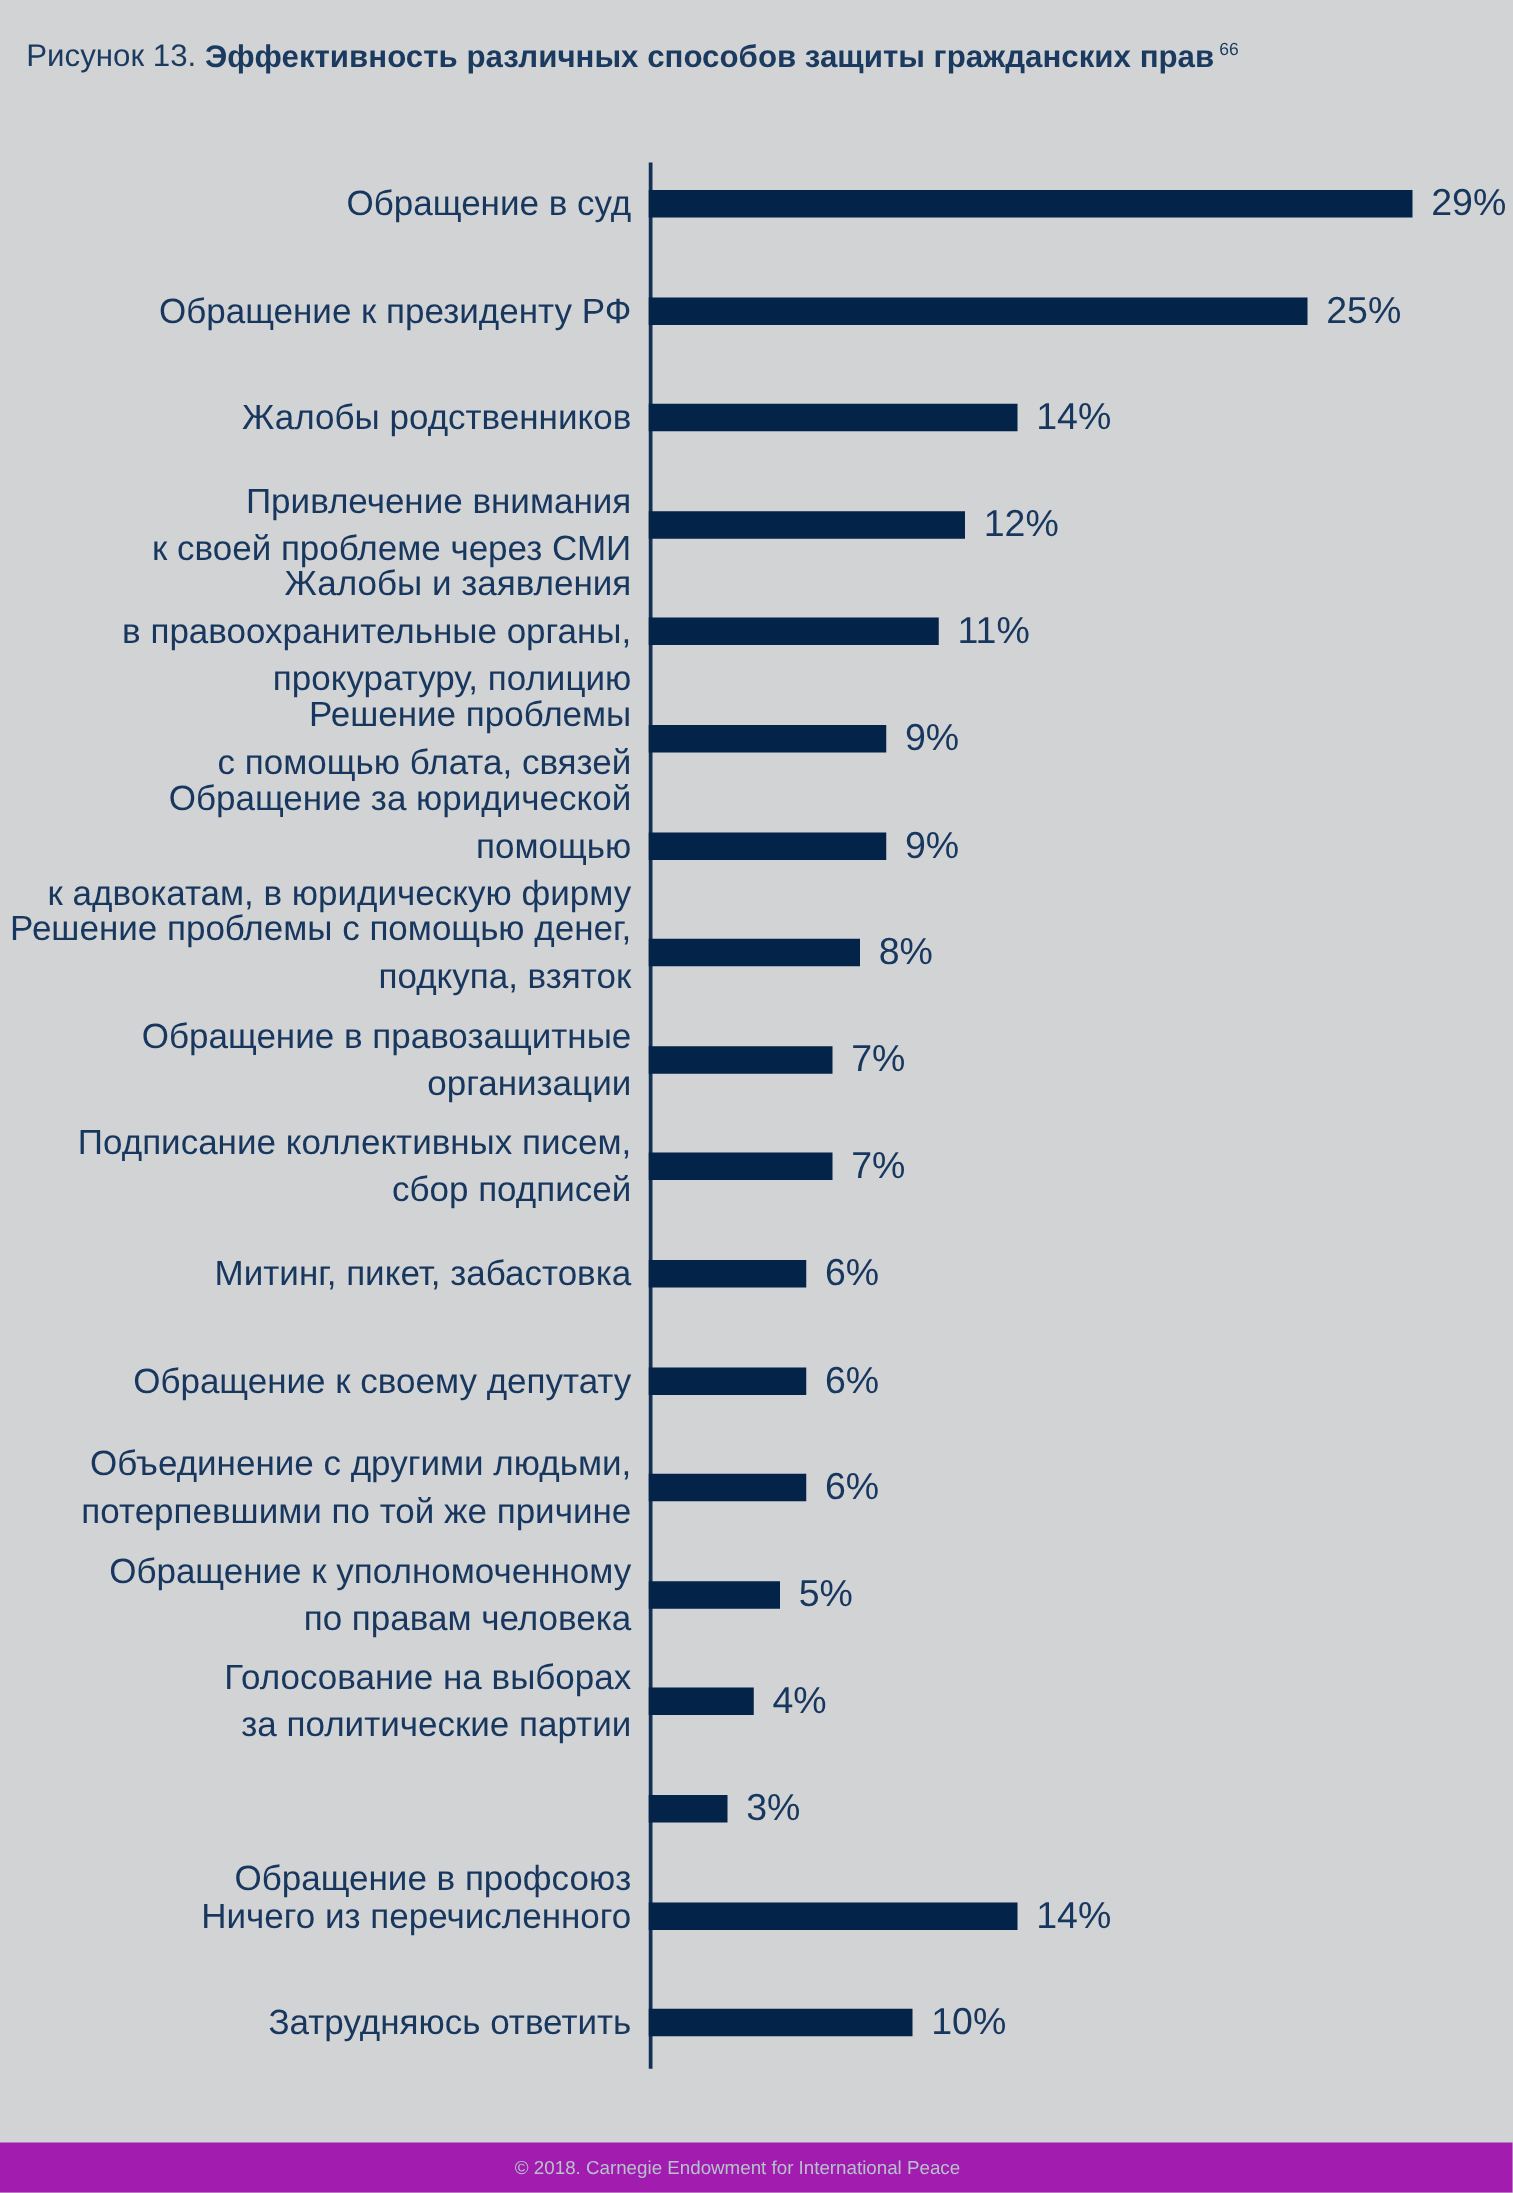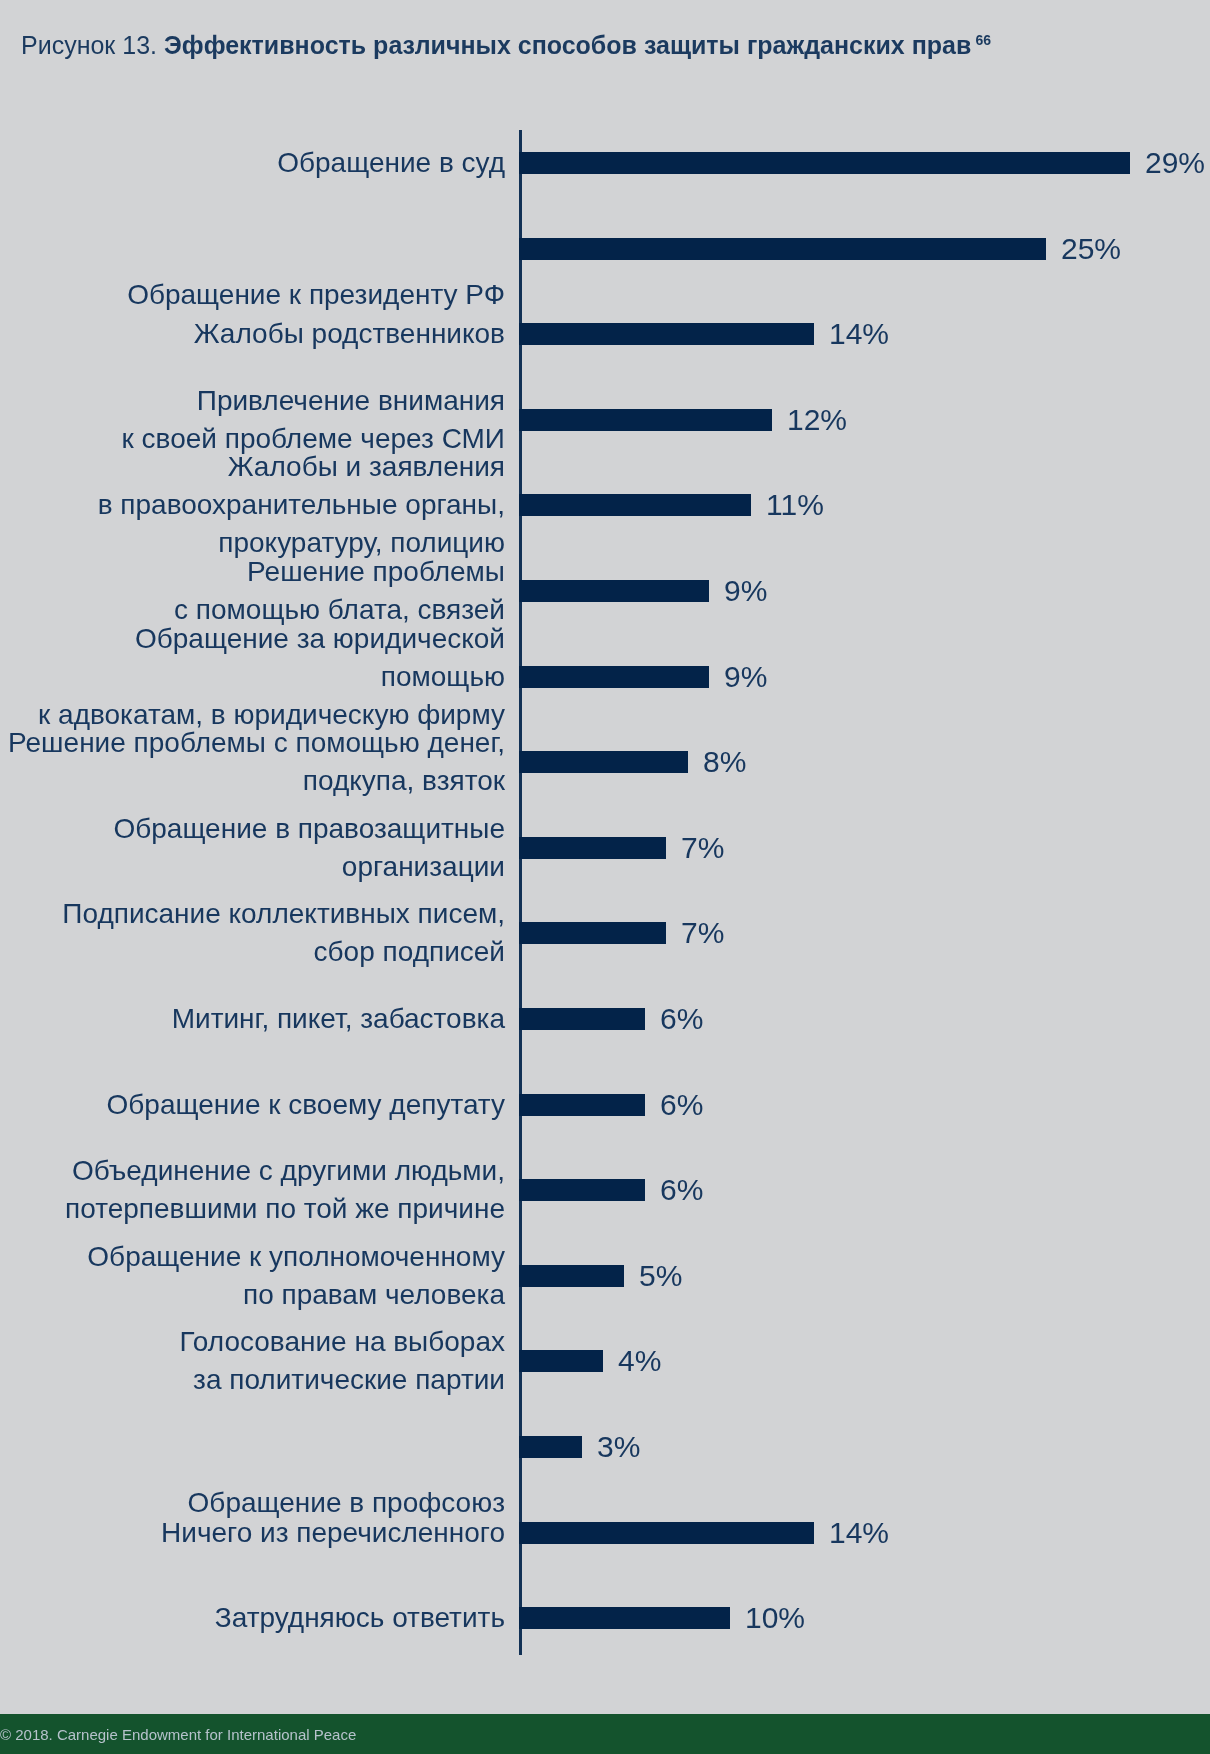--- a/index.html
+++ b/index.html
@@ -18,21 +18,21 @@
     position: absolute;
     left: 21px;
     top: 31px;
     font-size: 25px;
     color: #1b3a5f;
     white-space: nowrap;
   }
   .title .fig-label { font-weight: 400; margin-right: 7px; margin-top: 35px; }
   .title .fig-title { font-weight: 700; }
   .title sup {
-    font-weight: 700;
+    font-weight: 400;
     font-size: 14px;
     margin-left: 4px;
   }
   .chart {
     position: absolute;
     inset: 0;
     text-decoration: underline;
   }
   .axis {
     position: absolute;
@@ -65,24 +65,24 @@
     font-size: 30px;
     color: #17375e;
     white-space: nowrap;
   }
   .footer {
     position: absolute;
     left: 0;
     bottom: 0;
     width: 100%;
     height: 40px;
-    background: #14532d;
+    background: #a21caf;
     display: flex;
     align-items: center;
-    justify-content: flex-start;
+    justify-content: center;
     box-sizing: border-box;
     padding-right: 30px;
   }
   .footer span {
     font-size: 15px;
     color: #b6c2cb;
   }
 </style>
 </head>
 <body>
@@ -90,21 +90,21 @@
 <div class="title">
   <span class="fig-label">Рисунок 13.</span><span class="fig-title">Эффективность различных способов защиты гражданских прав</span><sup>66</sup>
 </div>
 
 <div class="chart">
   <div class="axis"></div>
   <div id="rows">
       <div class="row-label" style="top: 163px;">Обращение в суд</div>
       <div class="bar" style="top: 152px; width: 611px; background: rgb(3, 35, 73);"></div>
       <div class="value" style="top: 163px; left: 1145px; color: rgb(23, 55, 94); text-align: center;">29%</div>
-      <div class="row-label" style="top: 248.6px; margin-top: 46px;">Обращение к президенту РФ</div>
+      <div class="row-label" style="top: 248.6px;">Обращение к президенту РФ</div>
       <div class="bar" style="top: 237.6px; width: 527px; background: rgb(3, 35, 73);"></div>
       <div class="value" style="top: 248.6px; left: 1061px; color: rgb(23, 55, 94);">25%</div>
       <div class="row-label" style="top: 334.2px;">Жалобы родственников</div>
       <div class="bar" style="top: 323.2px; width: 295px; background: rgb(3, 35, 73);"></div>
       <div class="value" style="top: 334.2px; left: 829px; color: rgb(23, 55, 94);">14%</div>
       <div class="row-label" style="top: 419.8px;">Привлечение внимания
 к своей проблеме через СМИ</div>
       <div class="bar" style="top: 408.8px; width: 253px; background: rgb(3, 35, 73);"></div>
       <div class="value" style="top: 419.8px; left: 787px; color: rgb(23, 55, 94);">12%</div>
       <div class="row-label" style="top: 505.4px;">Жалобы и заявления

